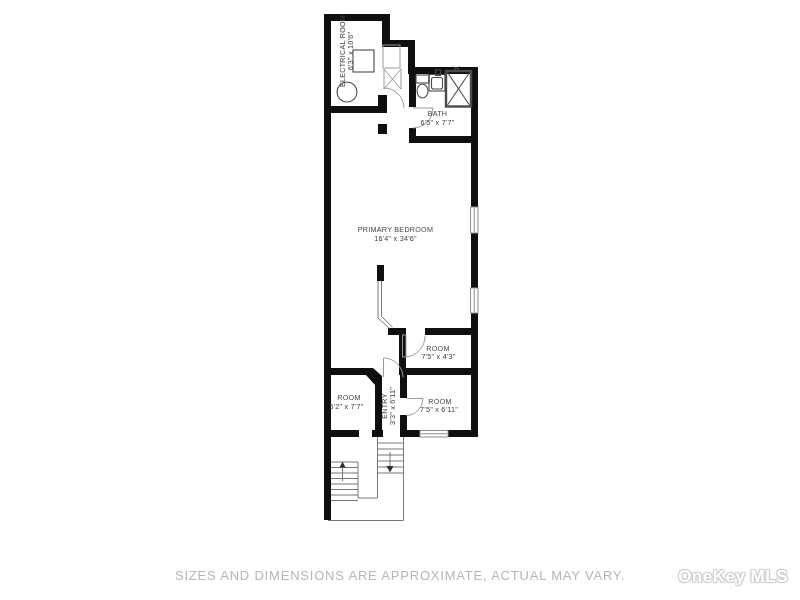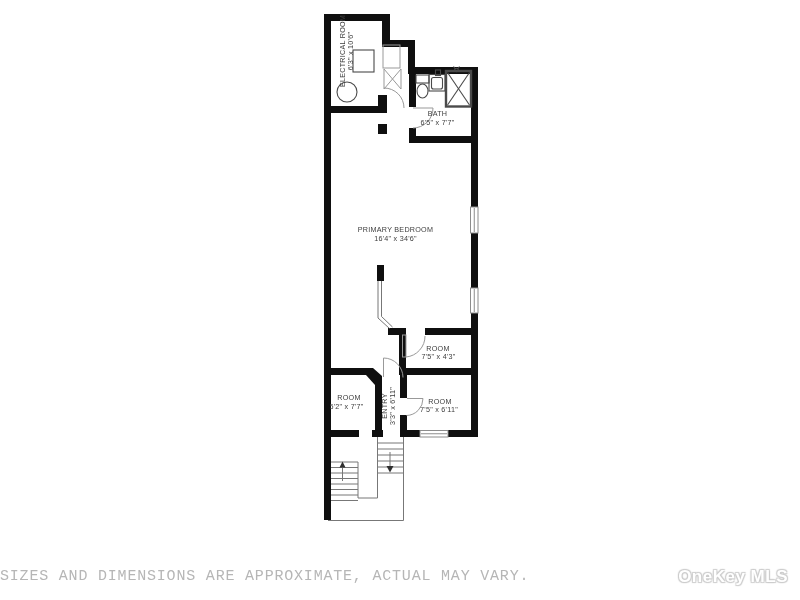--- a/index.html
+++ b/index.html
@@ -13,22 +13,22 @@
   .door{stroke:#999999;stroke-width:1;fill:none;}
   .fixture{stroke:#4a4a4a;stroke-width:1.1;fill:none;}
   .window{stroke:#8c8c8c;stroke-width:1;fill:#ffffff;}
   .winline{stroke:#8c8c8c;stroke-width:1;fill:none;}
   .arrow{fill:#2f2f2f;stroke:none;}
   .room-label{
     font-family:"Liberation Sans",sans-serif;font-size:7.2px;letter-spacing:.25px;
     fill:#3c3c3c;text-anchor:middle;
   }
   .disclaimer{
-    position:absolute;left:0;top:568px;width:100%;
-    font-size:15px;letter-spacing:.8px;color:#b6b6b6;font-family:Liberation Mono, monospace;
+    position:absolute;left:0;top:568px;width:100%;text-align:center;
+    font-size:13px;letter-spacing:.8px;color:#b6b6b6;
   }
   .watermark{
     position:absolute;right:12px;top:567px;
     font-size:17px;font-weight:bold;letter-spacing:.5px;color:#ffffff;
     text-shadow:1px 1px 1px #cccccc,-1px -1px 1px #cccccc,1px -1px 1px #cccccc,-1px 1px 1px #cccccc;
     text-align:right;
   }
 </style>
 </head>
 <body>

